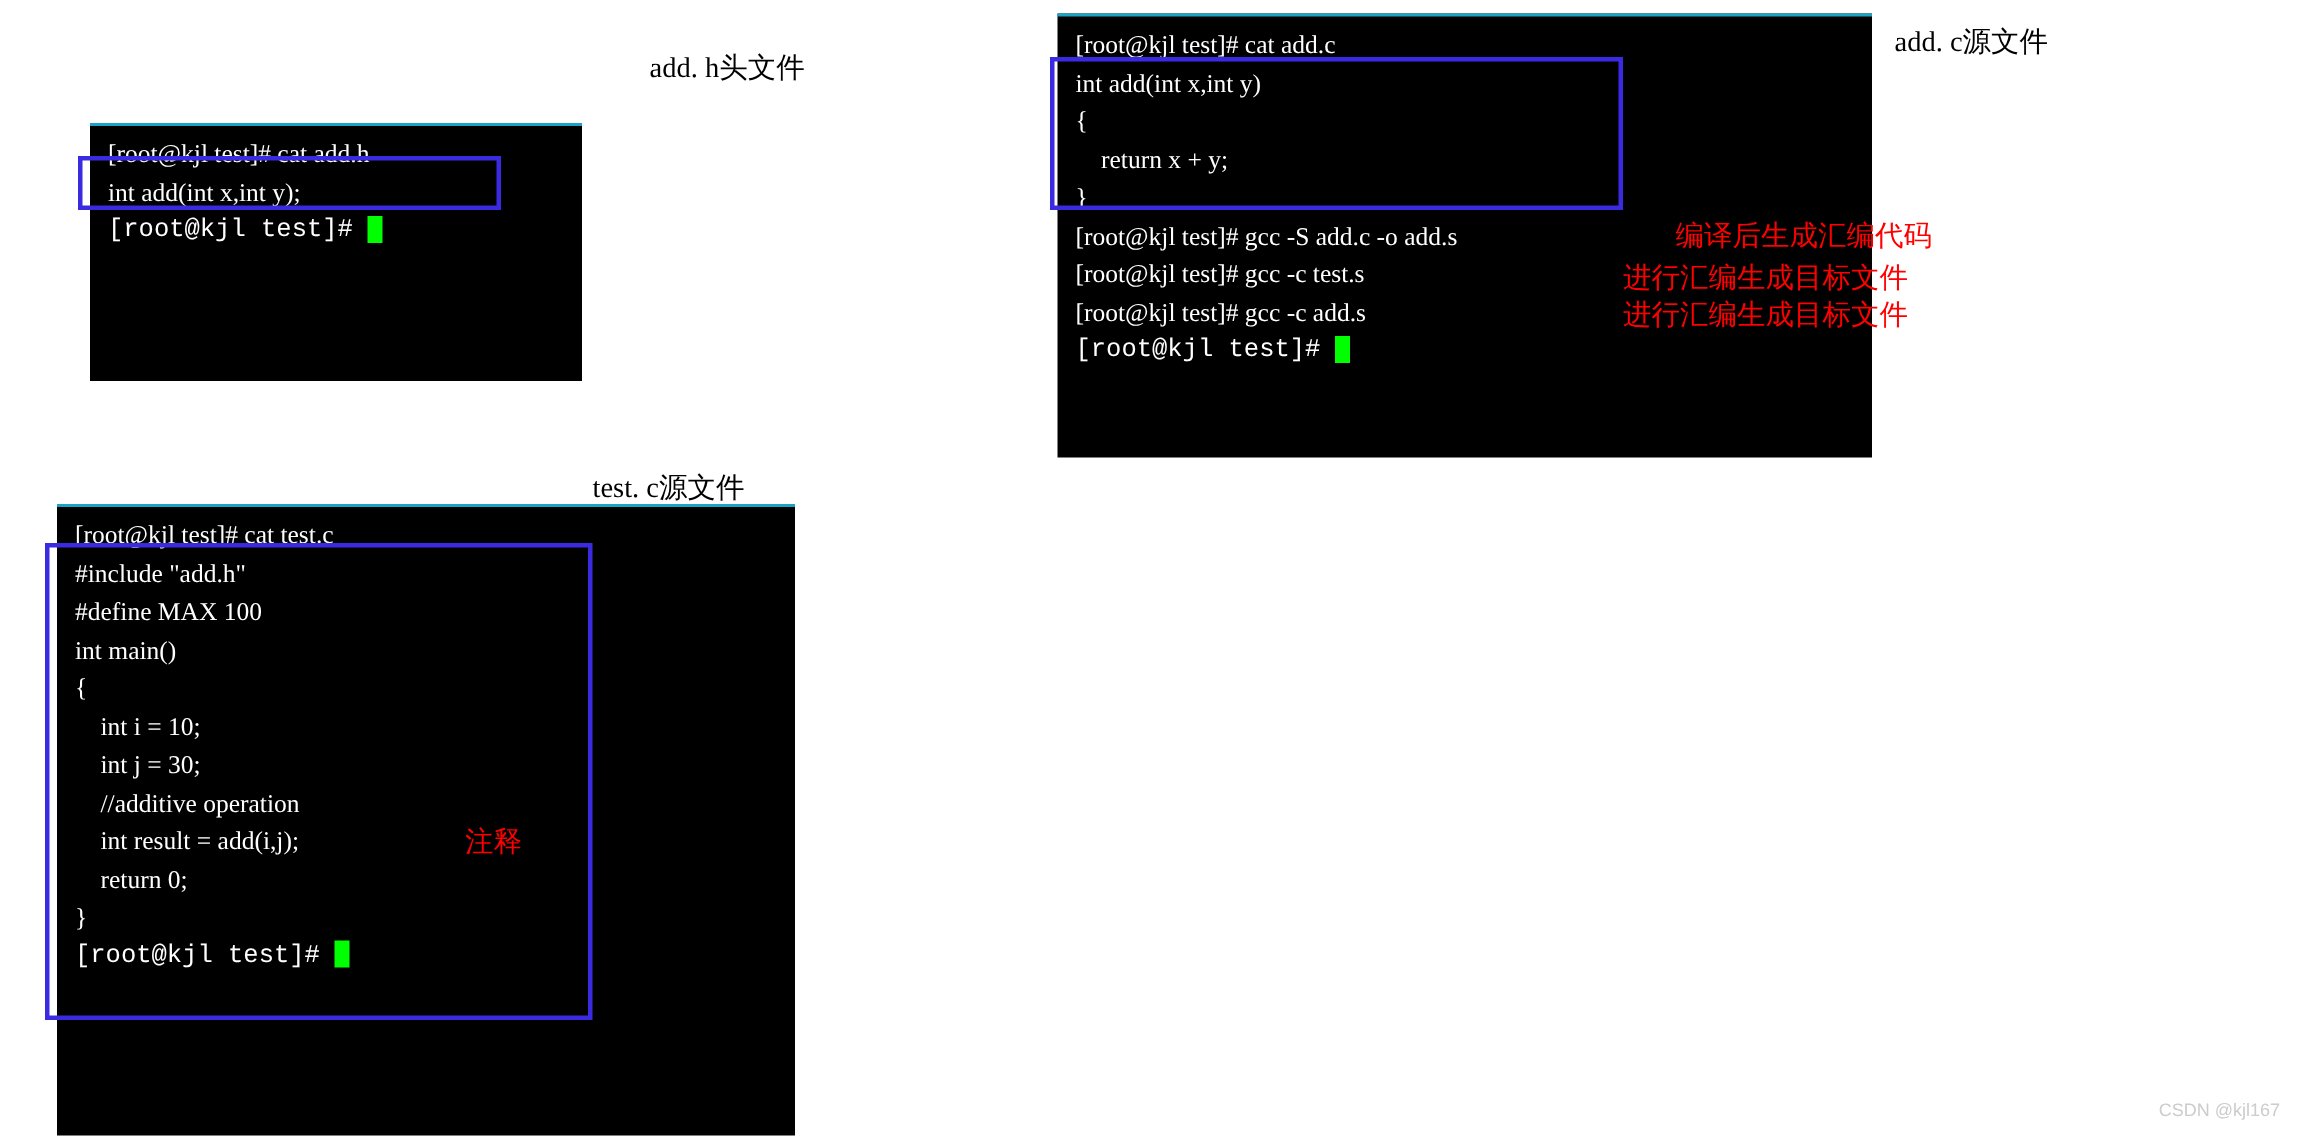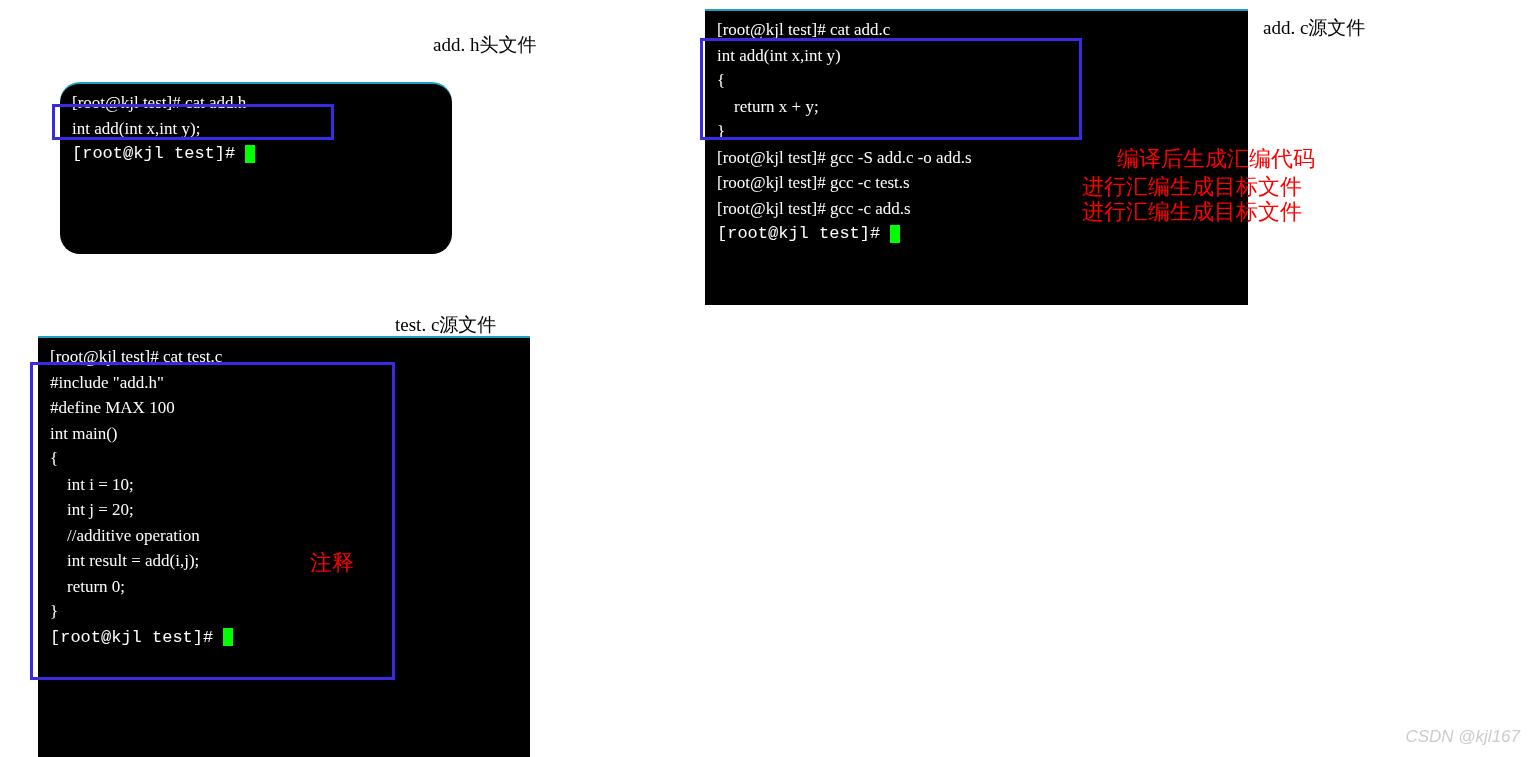--- a/index.html
+++ b/index.html
@@ -23,21 +23,21 @@
   }
   .label {
     position: absolute;
     font-family: "SimSun", "Songti SC", serif;
     font-size: 19px;
     color: #000000;
   }
   .anno {
     position: absolute;
     font-family: "SimSun", "Songti SC", serif;
-    font-size: 22px;
+    font-size: 19px;
     color: #ff0000;
     white-space: nowrap;
   }
   .box {
     position: absolute;
     border: 3px solid #3a2ae0;
     box-sizing: border-box;
     pointer-events: none;
   }
   .cursor {
@@ -45,34 +45,33 @@
     width: 10px;
     height: 18px;
     background: #00ff00;
     vertical-align: middle;
   }
   .watermark {
     position: absolute;
     right: 20px;
     bottom: 10px;
     font-family: sans-serif;
-    font-size: 17px;
+    font-size: 12px;
     color: #cccccc;
-    font-style: italic;
   }
   pre { margin:0; font-family: Liberation Serif, serif; }
 </style>
 </head>
 <body>
 
 <div class="label" style="left:433px; top:32px;">add. h头文件</div>
 <div class="label" style="left:1263px; top:15px;text-align:right;">add. c源文件</div>
 <div class="label" style="left:395px; top:300px;margin-top:12px;">test. c源文件</div>
 
-<div class="terminal" style="left:60px; top:82px; width:392px; height:172px; padding:6px 12px;border-radius:20px;">
+<div class="terminal" style="left:60px; top:82px; width:328px; height:172px; padding:6px 12px;">
   <pre>[root@kjl test]# cat add.h</pre>
   <pre>int add(int x,int y);</pre>
   <div><span>[root@kjl test]# </span><span class="cursor"></span></div>
 </div>
 <div class="box" style="left:52px; top:104px; width:282px; height:36px;"></div>
 
 <div class="terminal" style="left:705px; top:9px; width:543px; height:296px; padding:6px 12px;">
   <pre>[root@kjl test]# cat add.c</pre>
   <pre>int add(int x,int y)</pre>
   <pre>{</pre>
@@ -90,21 +89,21 @@
 <div class="anno" style="left:1082px; top:197px;">进行汇编生成目标文件</div>
 
 <div class="terminal" style="left:38px; top:336px; width:492px; height:508px; padding:6px 12px;">
   <pre>[root@kjl test]# cat test.c</pre>
   <pre>#include "add.h"</pre>
   <pre>#define MAX 100</pre>
   <pre></pre>
   <pre>int main()</pre>
   <pre>{</pre>
   <pre>    int i = 10;</pre>
-  <pre>    int j = 20;</pre>
+  <pre>    int j = 30;</pre>
   <pre>    //additive operation</pre>
   <pre>    int result = add(i,j);</pre>
   <pre>    return 0;</pre>
   <pre>}</pre>
   <div><span>[root@kjl test]# </span><span class="cursor"></span></div>
 </div>
 <div class="box" style="left:30px; top:362px; width:365px; height:318px;"></div>
 
 <div class="anno" style="left:310px; top:548px;">注释</div>
 

